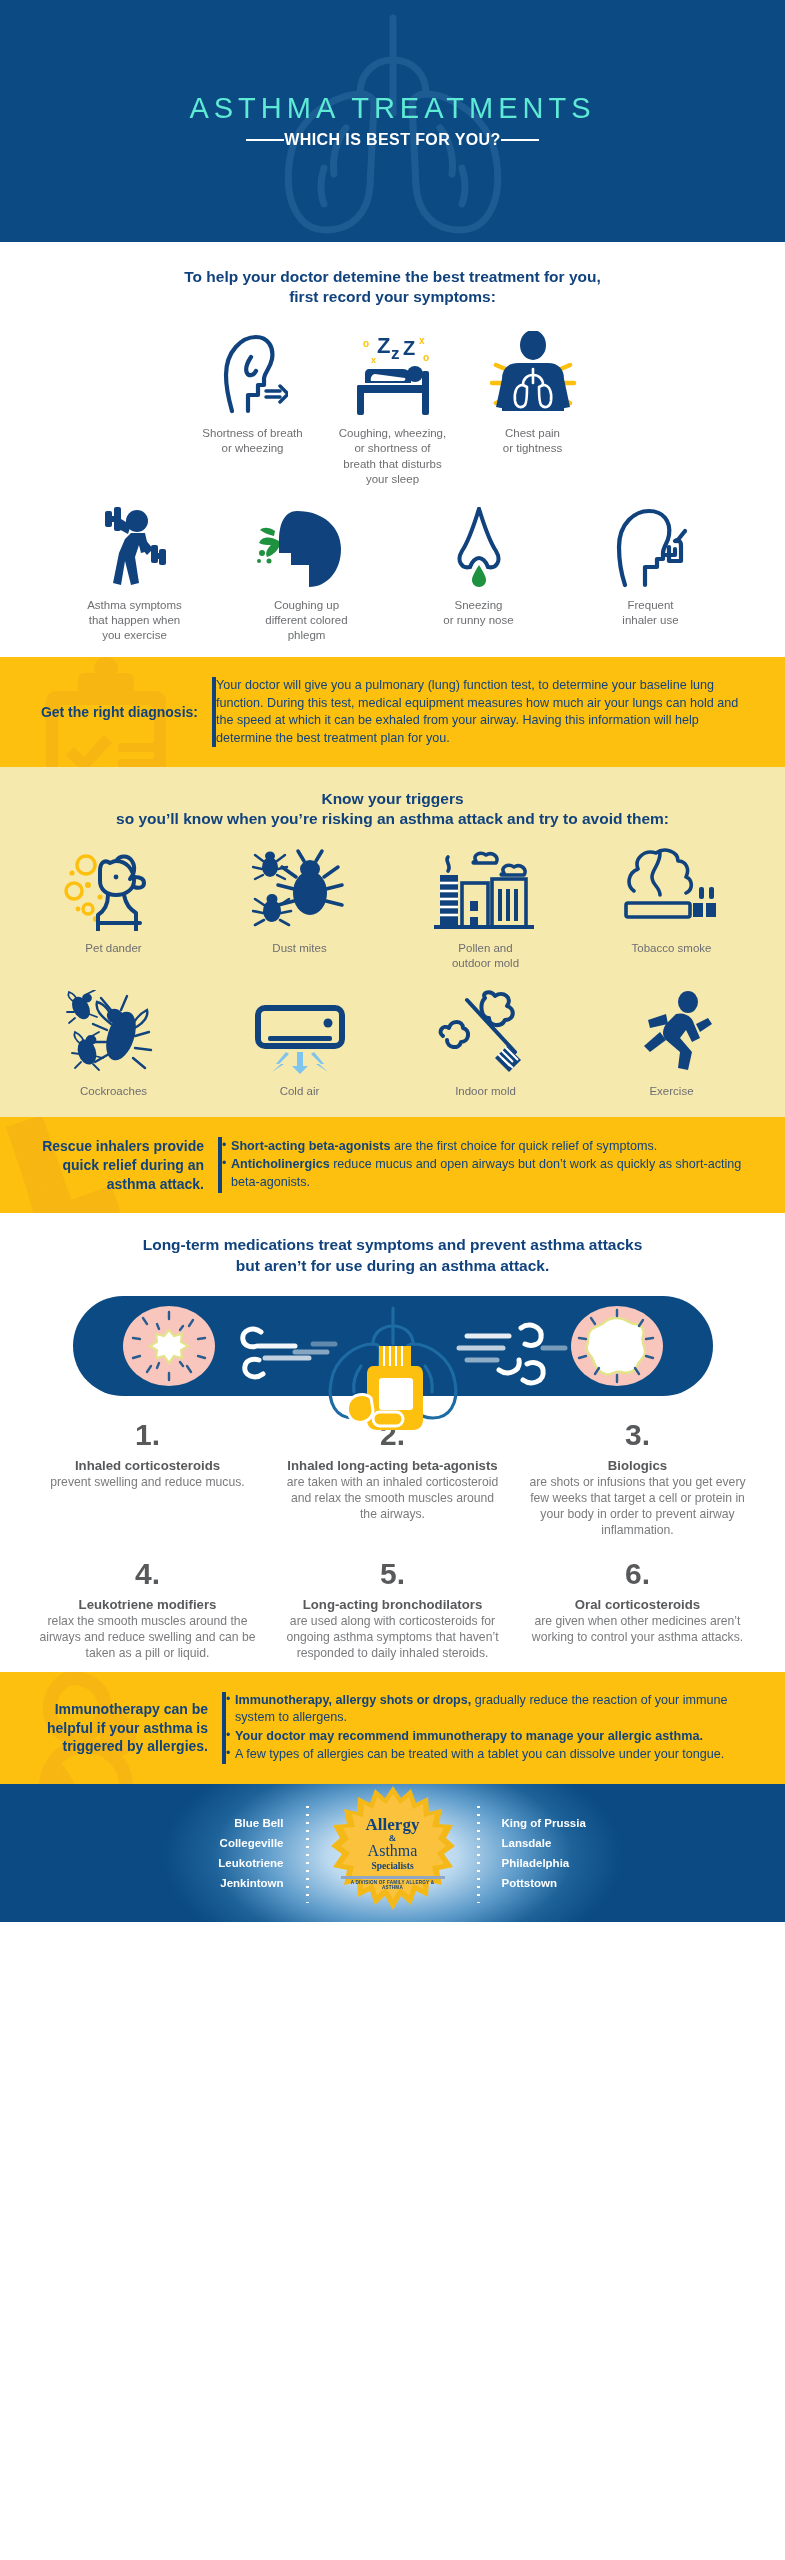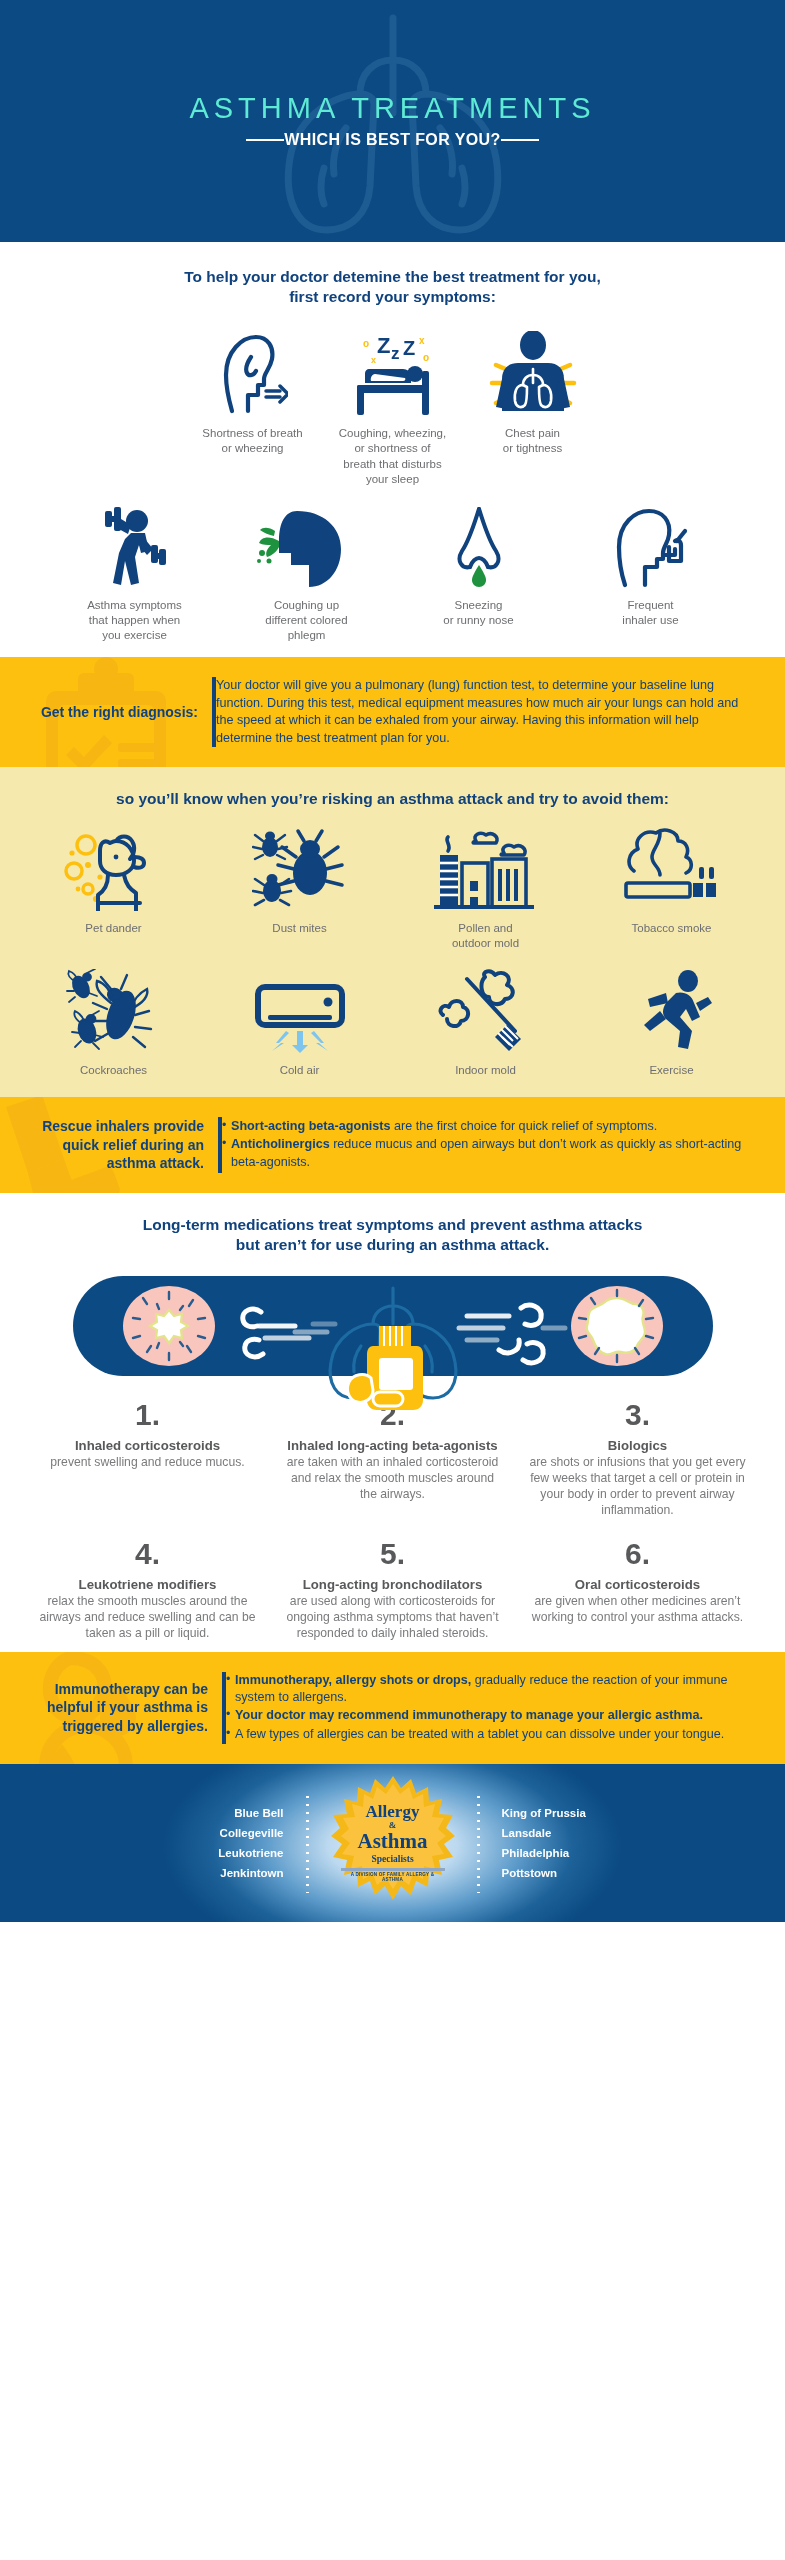--- a/index.html
+++ b/index.html
@@ -191,21 +191,21 @@
   .med-desc {
     font-size: 12.2px;
     color: #7a7b7d;
     line-height: 1.3;
     margin-top: 1px;
   }
 
   
   .footer {
     position: relative;
-    height: 158px;
+    height: 138px;
     background: #0b4a82;
     overflow: hidden;
   }
   .footer-glow {
     position: absolute;
     inset: 0;
     background: radial-gradient(ellipse 230px 120px at 50% 52%,
       #e8f2fb 0%, #bcd9ef 28%, #5e9ccb 55%, #1d6299 78%, #0b4a82 100%);
   }
   .footer-inner {
@@ -245,21 +245,21 @@
   }
   .logo-txt {
     position: absolute;
     z-index: 4;
     text-align: center;
     color: #10427d;
     width: 104px;
   }
   .logo-l1 { font-size: 17px; font-weight: bold; line-height: 1; font-family: "Liberation Serif", serif; }
   .logo-amp { font-size: 9px; font-weight: bold; line-height: 1.15; font-family: "Liberation Serif", serif; }
-  .logo-l2 { font-size: 21px; font-weight: bold; line-height: 1; font-family: "Liberation Serif", serif; }
+  .logo-l2 { font-size: 16px; font-weight: normal; line-height: 1; font-family: "Liberation Serif", serif; }
   .logo-l3 { font-size: 9.5px; font-weight: bold; line-height: 1.5; font-family: "Liberation Serif", serif; }
   .logo-rule { height: 3px; background: #8fa6c4; margin: 2px 0 1px; }
   .logo-l4 { font-size: 4.6px; font-weight: bold; letter-spacing: 0.2px; line-height: 1.2; }
 </style>
 </head>
 <body>
 
 <div class="page">
 
   <div class="header">
@@ -467,20 +467,21 @@
       <div class="band-left" style="width:190px">Get the right diagnosis:</div>
       <div class="band-divider"></div>
       <div class="band-right">
         <p>Your doctor will give you a pulmonary (lung) function test, to determine your baseline lung function. During this test, medical equipment measures how much air your lungs can hold and the speed at which it can be exhaled from your airway. Having this information will help determine the best treatment plan for you.</p>
       </div>
     </div>
   </div>
 
   <div class="section triggers">
     <div class="sec-heading">
+      <div>Know your triggers</div>
       <div>so you’ll know when you’re risking an asthma attack and try to avoid them:</div>
     </div>
 
     <div class="trg-row">
       <div class="trg-item">
         <div class="trg-icon">
           <svg width="100" height="84" viewBox="0 0 100 84">
             <g fill="none" stroke="#fdc00f" stroke-width="3.5">
               <circle cx="22" cy="18" r="9"></circle>
                 <circle cx="10" cy="44" r="8"></circle>

